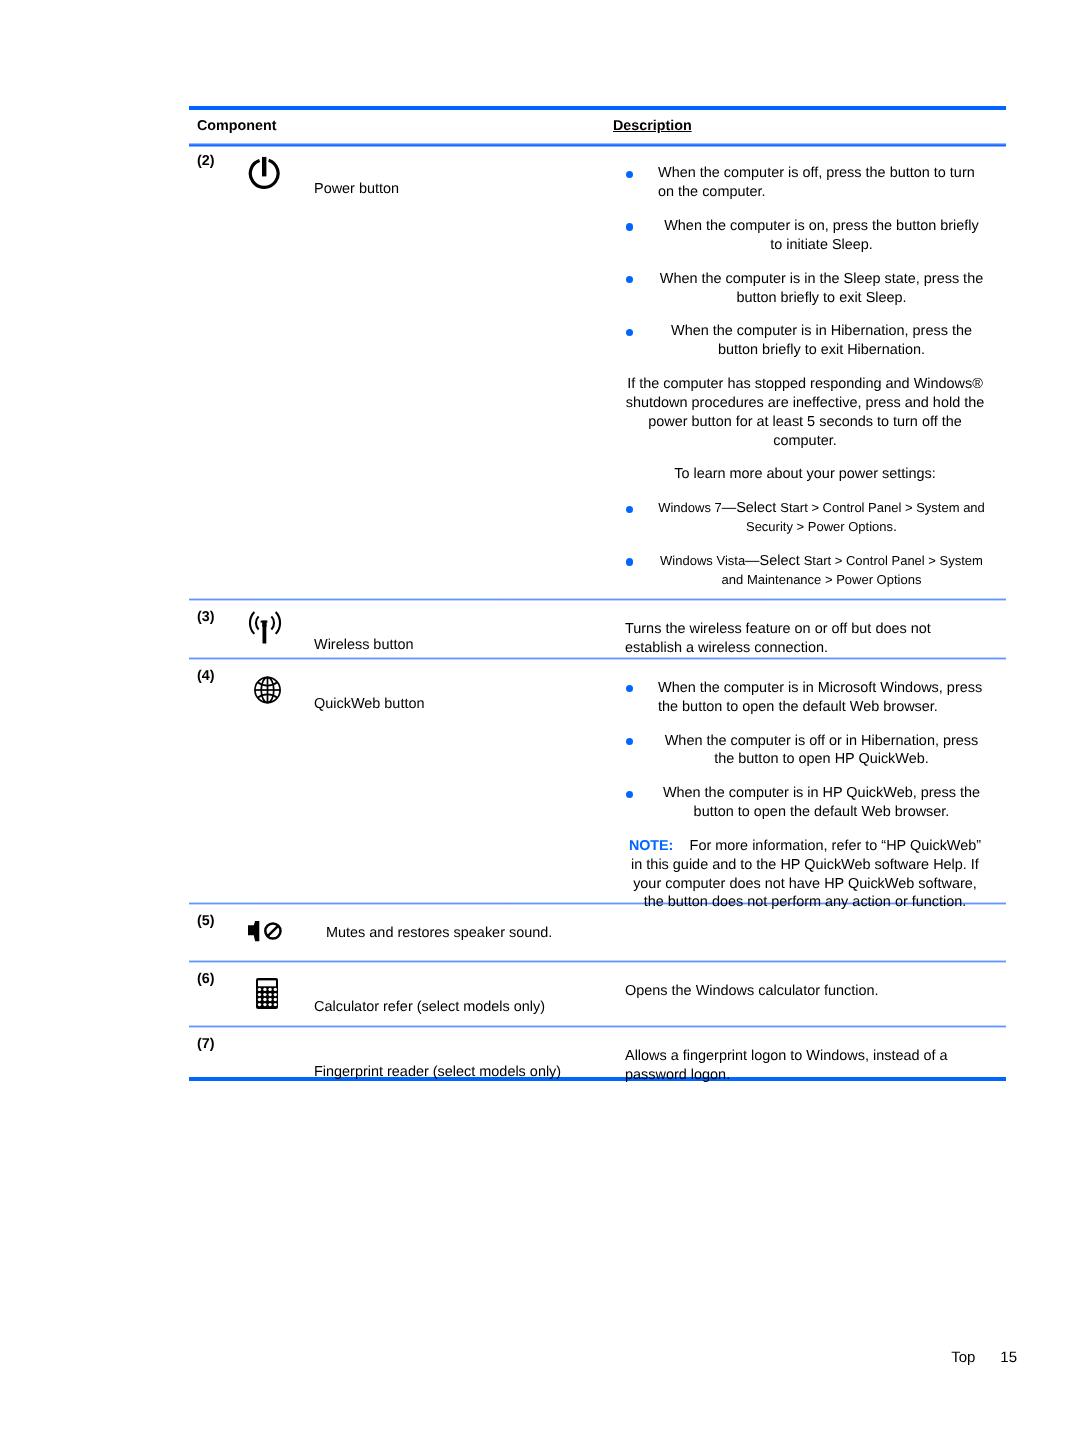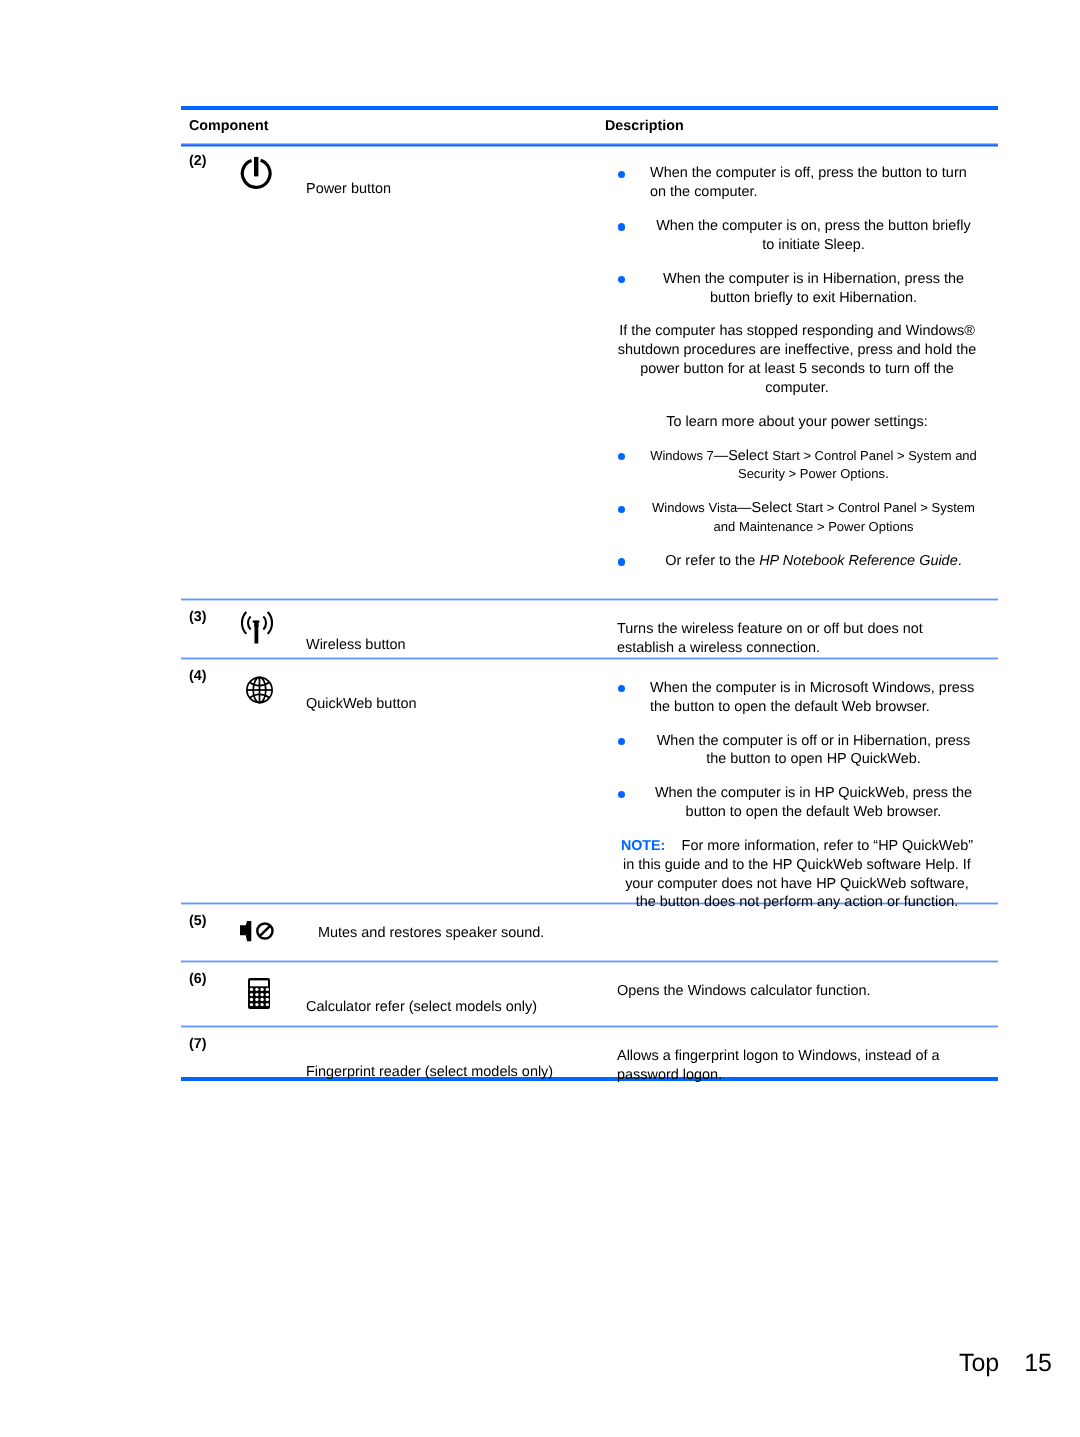--- a/index.html
+++ b/index.html
@@ -1,30 +1,30 @@
 <!DOCTYPE html>
 <html><head>
 <meta charset="utf-8">
 <title>Component</title>
 <style>
   html,body{margin:0;padding:0;background:#ffffff;}
   body{width:1080px;height:1437px;font-family:"Liberation Sans",sans-serif;color:#000000;
        -webkit-font-smoothing:antialiased;text-rendering:geometricPrecision;}
   .page{position:relative;width:1080px;height:1437px;overflow:hidden;}
-  .doc-table{position:absolute;left:181px;top:106px;width:817px;font-size:14.45px;line-height:18.85px;}
+  .doc-table{position:absolute;left:189px;top:106px;width:817px;font-size:14.45px;line-height:18.85px;}
 
   .rule{background:#0066ff;width:100%;}
   .rule-top{height:4px;}
   .rule-head{height:4px;background:linear-gradient(to bottom,#c6daff 0%,#3b7fff 38%,#0066ff 60%,#5d93ff 80%,#e3edff 100%);}
   .rule-row{height:3px;background:linear-gradient(to bottom,#dbe7ff 0%,#9dbcff 34%,#6195ff 50%,#9dbcff 66%,#e5eeff 100%);}
   .rule-bottom{height:4px;}
 
   .thead{display:flex;padding-top:6.5px;padding-bottom:7.5px;}
   .th-component{width:424px;padding-left:8px;box-sizing:border-box;}
-  .th-description{flex:1;box-sizing:border-box;}
+  .th-description{flex:1;box-sizing:border-box;text-decoration:underline;}
 
   .trow{display:flex;padding-top:7px;box-sizing:border-box;}
   .row-0{height:451px;padding-top:5.5px;}
   .row-1{height:56px;}
   .row-2{height:242px;}
   .row-3{height:55px;}
   .row-4{height:62px;}
   .row-5{height:49px;}
   .cell-num{width:28px;padding-left:8px;box-sizing:border-box;font-weight:bold;font-size:14.3px;}
   .cell-icon{width:97px;box-sizing:border-box;position:relative;}
@@ -43,21 +43,21 @@
   .note-label{color:#0066ff;font-weight:bold;font-size:14.3px;}
   .note-gap{display:inline-block;width:16.2px;}
 
   .icon-box{position:absolute;display:block;}
   .icon-power-button-icon{left:30.05px;top:3.26px;}
   .icon-wireless-icon{left:30.5px;top:3.4px;}
   .icon-quickweb-globe-icon{left:37.00px;top:8.8px;}
   .icon-volume-mute-icon{left:31.0px;top:9.1px;}
   .icon-calculator-icon{left:39.00px;top:7.9px;}
 
-  .footer{position:absolute;left:0;top:1349.2px;width:1017px;text-align:right;font-size:25px;padding-left:35px;}
+  .footer{position:absolute;left:0;top:1349.2px;width:1017px;text-align:right;font-size:15px;}
   .footer .top-label{margin-right:25px;}
   svg{display:block;}
 </style>
 </head>
 <body>
 
 <div class="page">
   <div class="doc-table">
     <div class="rule rule-top"></div>
     <div class="thead">
@@ -81,35 +81,35 @@
             <div class="blk bullet-row">
               <span class="bullet-dot"></span>
               <span class="bullet-text"><span>When the computer is off, press the button to turn on the computer.</span></span>
             </div>
             <div class="blk bullet-row">
               <span class="bullet-dot"></span>
               <span class="bullet-text"><span>When the computer is on, press the button briefly to initiate Sleep.</span></span>
             </div>
             <div class="blk bullet-row">
               <span class="bullet-dot"></span>
+              <span class="bullet-text"><span>When the computer is in the Sleep state, press the button briefly to exit Sleep.</span></span>
+            </div>
+            <div class="blk bullet-row">
+              <span class="bullet-dot"></span>
               <span class="bullet-text"><span>When the computer is in Hibernation, press the button briefly to exit Hibernation.</span></span>
             </div>
             <div class="blk para"><span>If the computer has stopped responding and Windows® shutdown procedures are ineffective, press and hold the power button for at least 5 seconds to turn off the computer.</span></div>
             <div class="blk para"><span>To learn more about your power settings:</span></div>
             <div class="blk bullet-row">
               <span class="bullet-dot"></span>
               <span class="bullet-text"><b>Windows 7</b><span>—Select </span><b>Start &gt; Control Panel &gt; System and Security &gt; Power Options</b><span>.</span></span>
             </div>
             <div class="blk bullet-row">
               <span class="bullet-dot"></span>
               <span class="bullet-text"><b>Windows Vista</b><span>—Select </span><b>Start &gt; Control Panel &gt; System and Maintenance &gt; Power Options</b></span>
-            </div>
-            <div class="blk bullet-row">
-              <span class="bullet-dot"></span>
-              <span class="bullet-text"><span>Or refer to the </span><i>HP Notebook Reference Guide</i><span>.</span></span>
             </div>
           </div>
         </div>
         <div class="rule rule-row"></div>
 <div class="trow row-1">
           <div class="cell-num">(3)</div>
           <div class="cell-icon">
             <span class="icon-box icon-wireless-icon">
               <svg class="icon-wireless" width="36" height="34" viewBox="0 0 36 34">
   <path d="M6.3 1.0 A16.0 16.0 0 0 0 6.3 22.9" fill="none" stroke="#000" stroke-width="2.1"></path>

